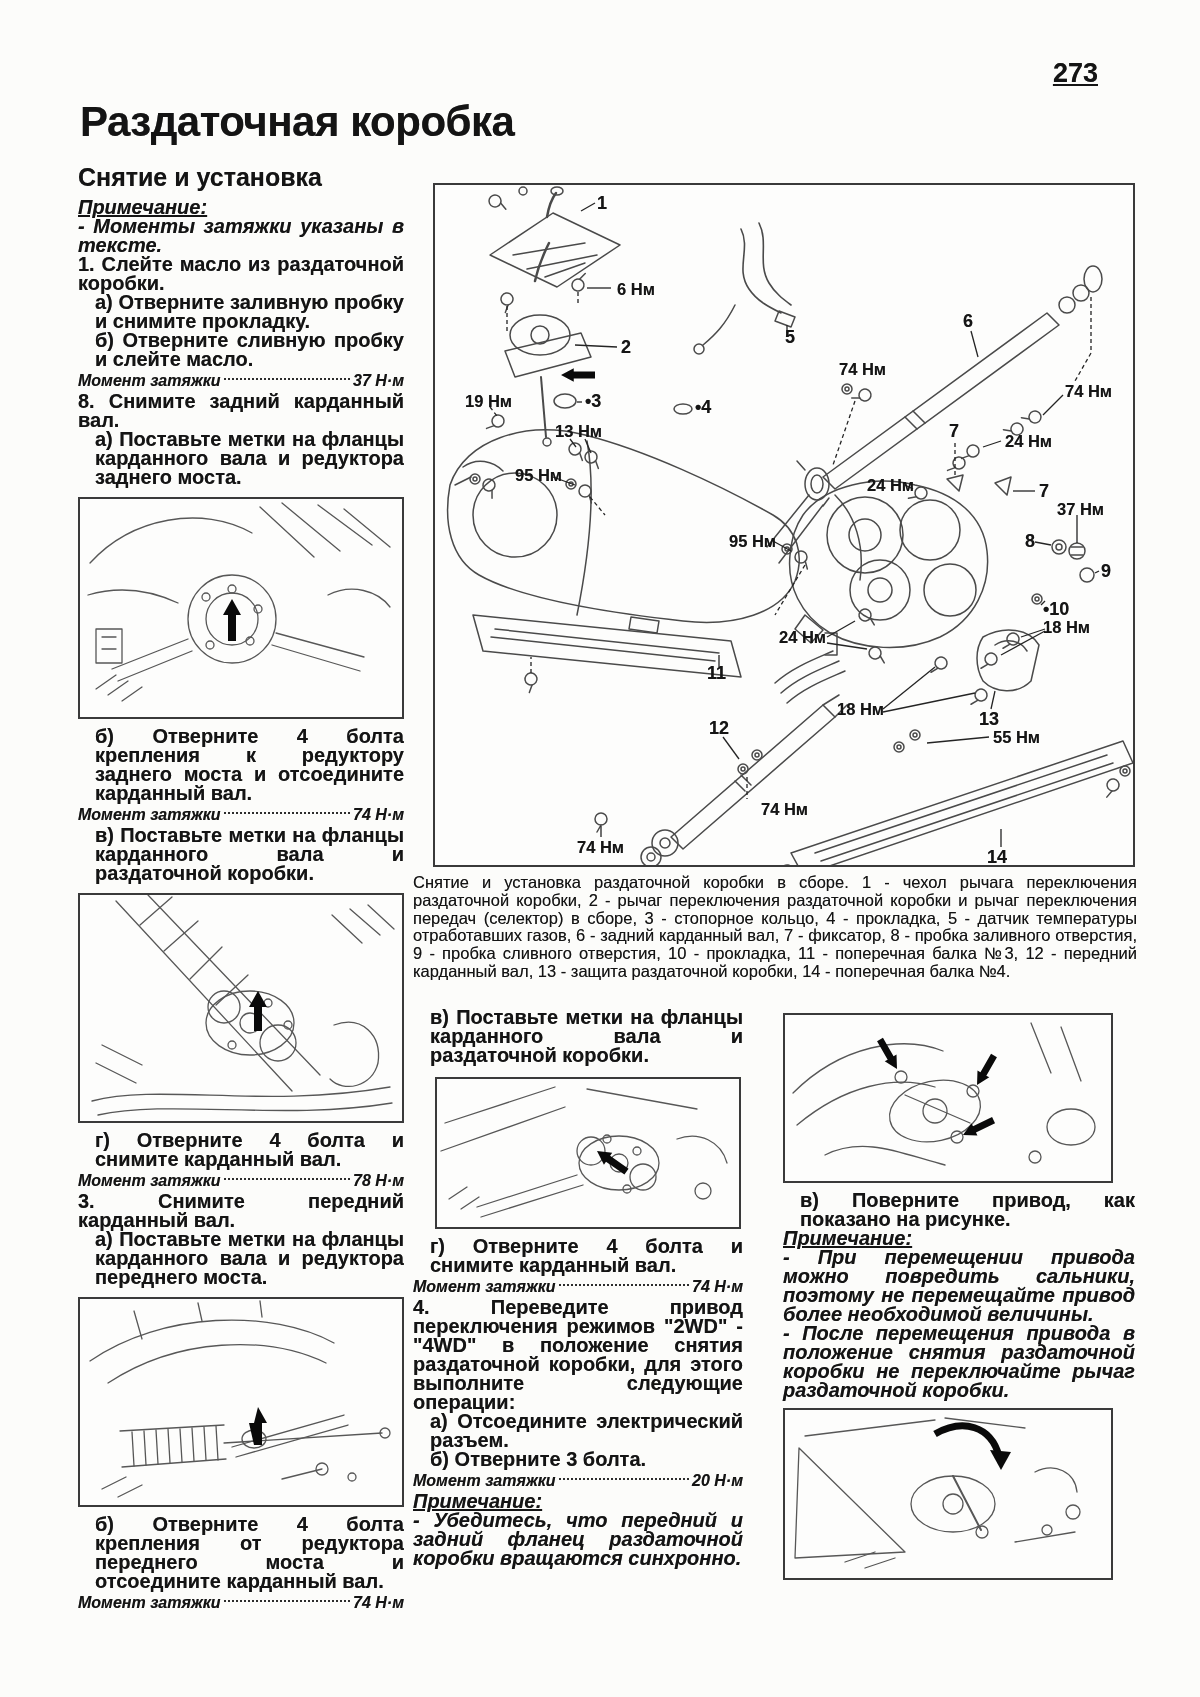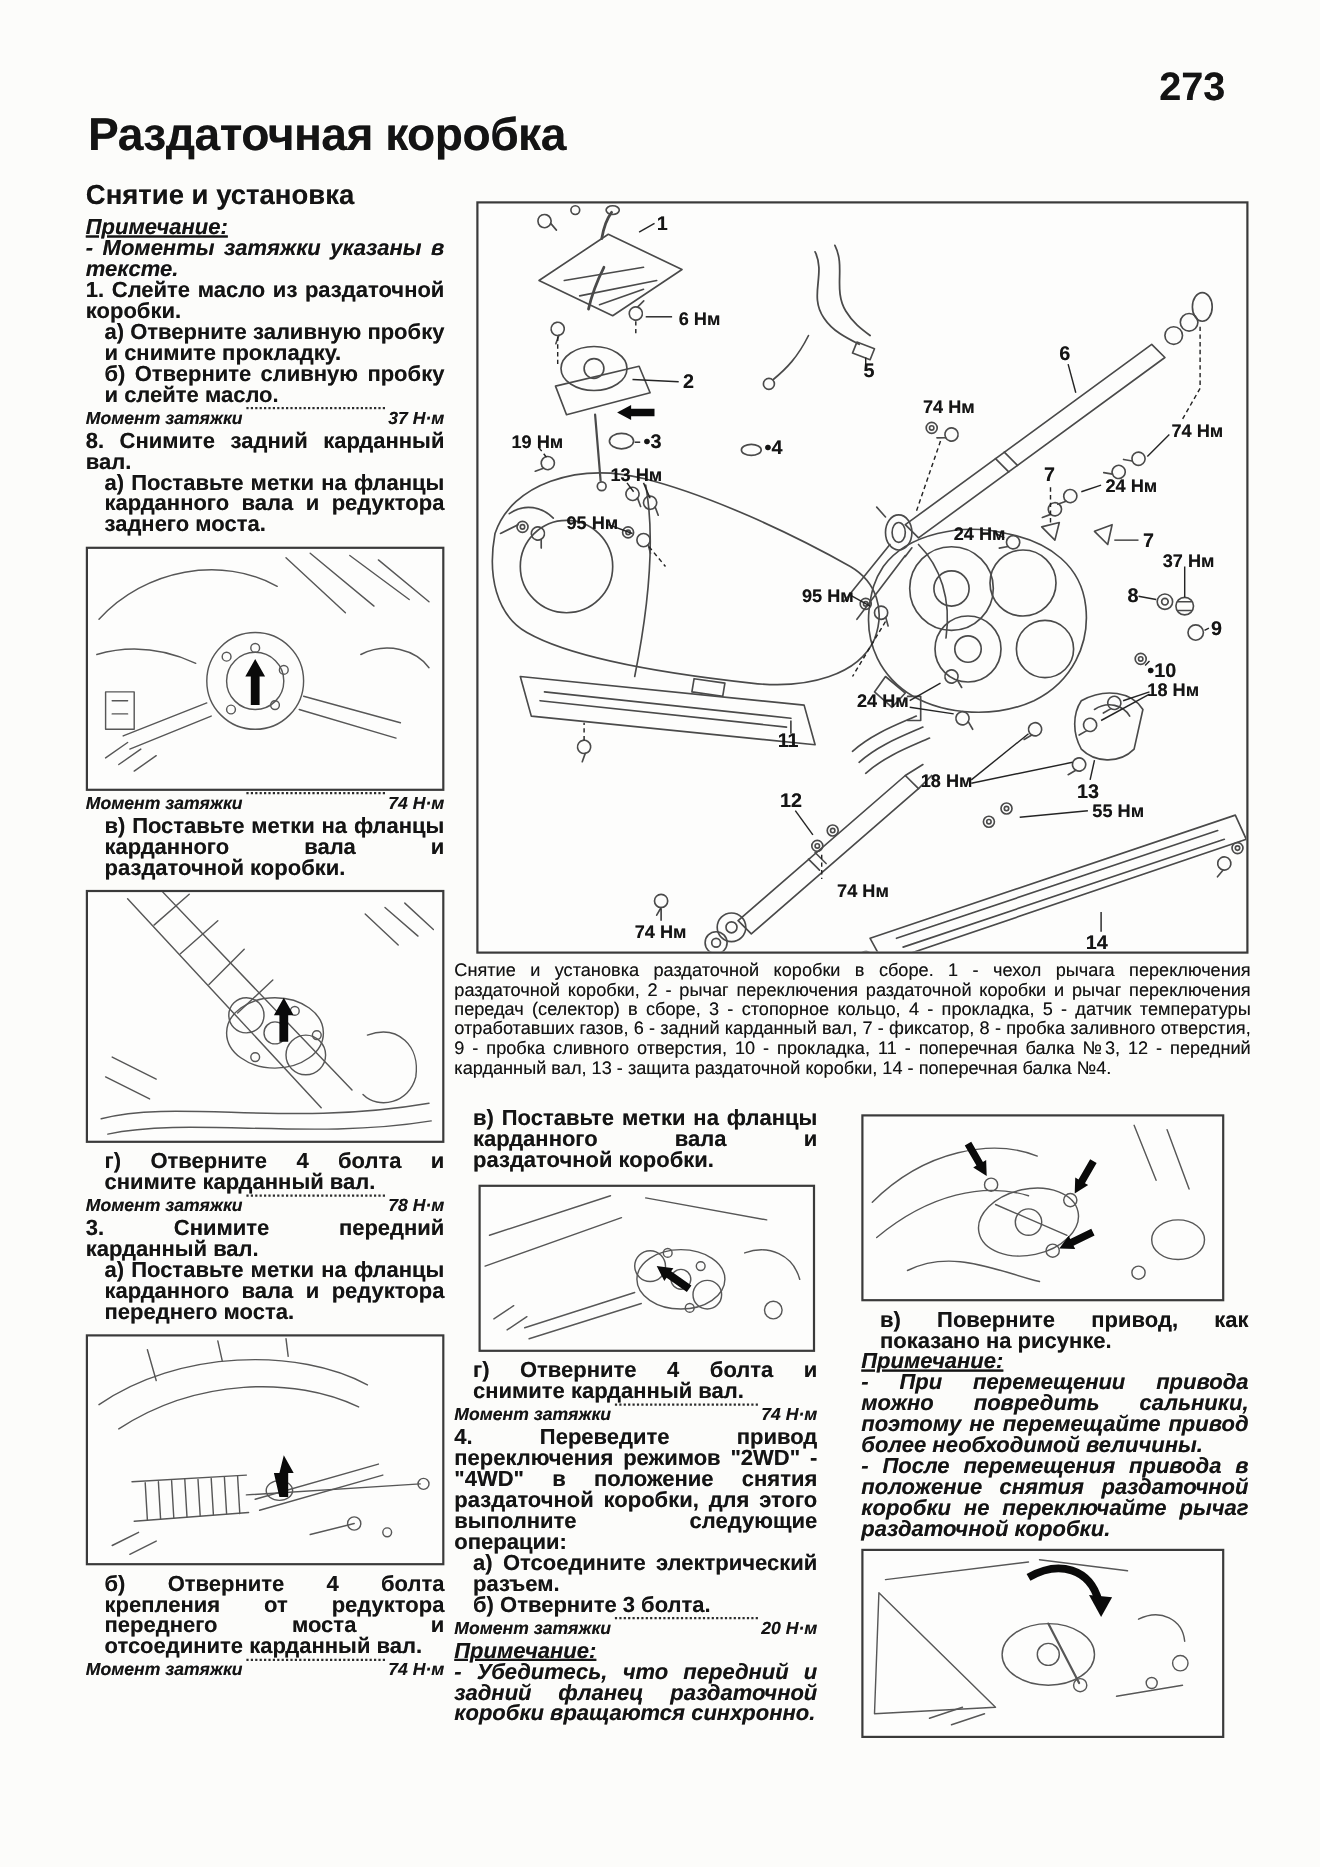--- a/index.html
+++ b/index.html
@@ -2,32 +2,32 @@
 <html><head>
 <meta charset="utf-8">
 <style>
   html,body { margin:0; padding:0; background:#d8d8d8; }
   .page {
     position:relative; width:1200px; height:1697px; margin:0 auto;
     background:#fcfcfa; color:#141414; overflow:hidden;
     font-family:"Liberation Sans", sans-serif;
     text-shadow:0 0 .4px rgba(20,20,20,.55);
   }
-  .pageno { position:absolute; top:58px; right:86px; font-size:36px; font-weight:bold; }
+  .pageno { position:absolute; top:58px; right:102px; font-size:27px; font-weight:bold;text-decoration:underline; }
   .title { position:absolute; left:80px; top:98px; margin:0; font-size:42px; font-weight:bold; letter-spacing:-.5px; }
   .col { position:absolute; }
   .col-left  { left:78px;  top:163px;  width:326px; }
   .col-mid   { left:413px; top:1008px; width:330px; }
   .col-right { left:783px; top:1008px; width:352px; }
   .col h2 { margin:0 0 6px 0; font-size:25px; font-weight:bold; }
   .col p { margin:0; font-size:20px; line-height:19px; font-weight:bold; text-align:justify; }
   .sub { padding-left:17px; }
   .note { font-style:italic; }
   .note-head { font-style:italic; text-decoration:underline; }
-  .torque { display:flex; align-items:flex-start; font-size:16px; line-height:21px;
+  .torque { display:flex; align-items:center; font-size:16px; line-height:21px;
             font-weight:bold; font-style:italic; margin:1px 0; }
   .torque .dots { flex:1; border-bottom:2.2px dotted #2c2c2c; margin:0 3px 4px 3px; }
   .fig { border:2px solid #3a3a3a; background:#fdfdfc; line-height:0; }
   .fig svg { display:block; }
   .fig1 { width:322px; height:218px; margin-top:10px; }
   .fig2 { width:322px; height:226px; margin-top:10px; }
   .fig3 { width:322px; height:206px; margin-top:10px; }
   .figmid { width:302px; height:148px; margin:12px 0 0 22px; }
   .figrt { width:326px; height:166px; margin-top:5px; }
   .figrb { width:326px; height:168px; margin-top:8px; }
@@ -84,20 +84,21 @@
           <path d="M106,140 L30,170 M110,152 L36,182"></path>
           <path d="M194,134 L282,158 M190,146 L278,172"></path>
           <path d="M14,190 L34,176 M26,196 L46,182 M40,202 L60,188"></path>
           <path d="M14,130 h26 v34 h-26 z M20,138 h14 M20,150 h14"></path>
           <path d="M246,96 C270,84 296,92 308,108"></path>
         </g>
         <polygon class="blk" points="150,100 159,116 154,116 154,142 146,142 146,116 141,116"></polygon>
       </svg>
     </div>
 
+    <p class="sub">б) Отверните 4 болта крепления к редуктору заднего моста и отсоедините карданный вал.</p>
     <div class="torque">
       <span>Момент затяжки</span>
       <span class="dots"></span>
       <span>74 Н·м</span>
     </div>
     <p class="sub">в) Поставьте метки на фланцы карданного вала и раздаточной коробки.</p>
 
     <div class="fig fig2">
       <svg width="322" height="226" viewBox="0 0 318 226">
         <g class="lineart">

